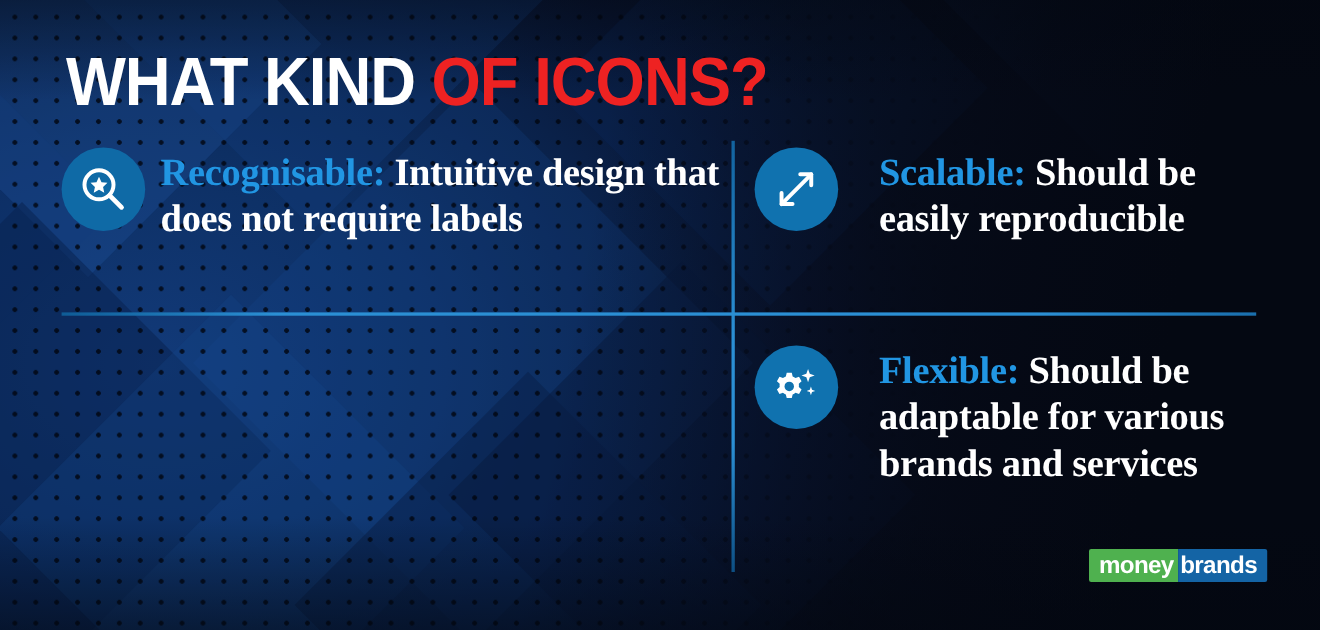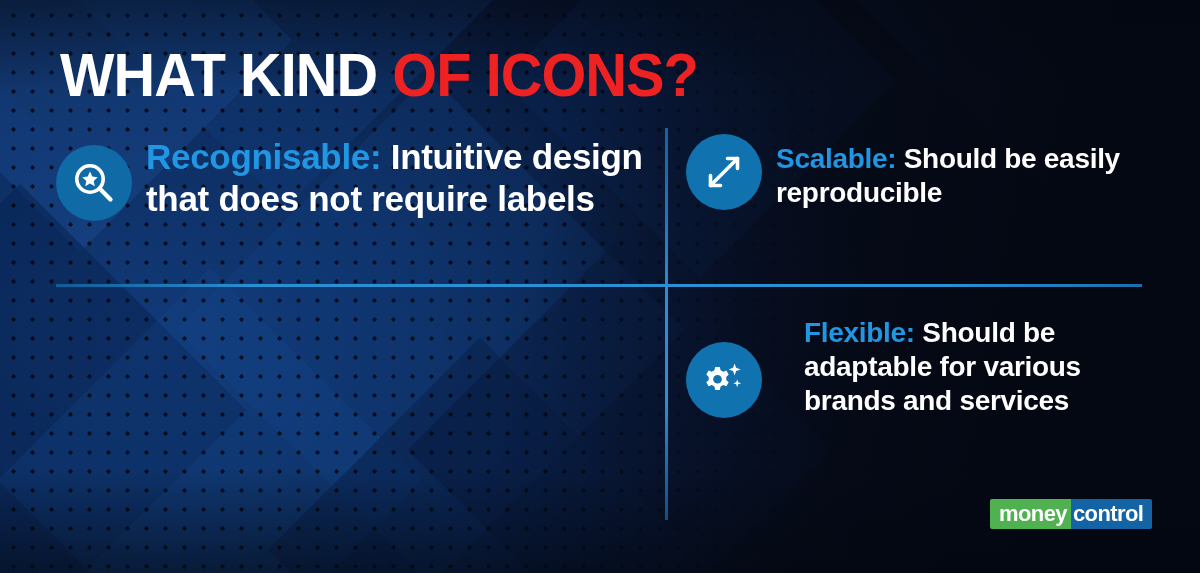--- a/index.html
+++ b/index.html
@@ -63,25 +63,25 @@
   .title .w{color:#ffffff;}
   .title .r{color:#ee2222;}
 
   
   .v-div{position:absolute;left:665px;top:128px;width:3px;height:392px;
          background:linear-gradient(180deg,#12639f 0%,#2b8fd4 45%,#2b8fd4 70%,#0d4f83 100%);}
   .h-div{position:absolute;left:56px;top:284px;width:1086px;height:3px;
          background:linear-gradient(90deg,#0f5c96 0%,#2b8fd4 18%,#2b8fd4 82%,#1a6fad 100%);}
 
   
-  .quad{position:absolute;display:flex;align-items:flex-end;}
+  .quad{position:absolute;display:flex;align-items:flex-start;font-family:Liberation Serif, serif;}
   .q1{left:56px;top:132px;width:600px;}
   .q2{left:686px;top:132px;width:470px;}
   .q3{left:56px;top:310px;width:600px;}
-  .q4{left:686px;top:312px;width:470px;gap:28px;}
+  .q4{left:686px;top:312px;width:470px;}
 
   .icon-circle{
     flex:0 0 auto;
     width:76px;height:76px;border-radius:50%;
     background:#1072af;
     display:flex;align-items:center;justify-content:center;
     margin-right:14px;
     margin-top:2px;
   }
   .q1 .icon-circle{background:#0f6aa6;}
@@ -89,21 +89,21 @@
   .icon-circle svg{display:block;}
 
   .q-text{
     color:#ffffff;
     font-size:35px;
     line-height:1.21;
     font-weight:bold;
     letter-spacing:-.3px;
     padding-top:4px;
   }
-  .q2 .q-text, .q4 .q-text{font-size:28px;}
+  .q2 .q-text, .q4 .q-text{font-size:35px;margin-left:23px;}
   .q-key{color:#2196e3;}
   .q-body{color:#ffffff;}
 
   
   .logo{
     position:absolute;left:990px;top:499px;
     height:30px;display:flex;align-items:stretch;
     font-weight:bold;
   }
   .logo-money{
@@ -186,16 +186,16 @@
         <path d="M36.2 22.4 l1.0 2.95 l2.95 1.0 l-2.95 1.0 l-1.0 2.95 l-1.0 -2.95 l-2.95 -1.0 l2.95 -1.0 Z" fill="#ffffff"></path>
       </svg>
     </div>
     <div class="q-text">
       <span class="q-key">Flexible:</span><span class="q-body"> Should be adaptable for various brands and services</span>
     </div>
   </div>
 
   <div class="logo">
     <div class="logo-money">money</div>
-    <div class="logo-control">control</div>
+    <div class="logo-control">brands</div>
   </div>
 
 </div>
 
 </body></html>

